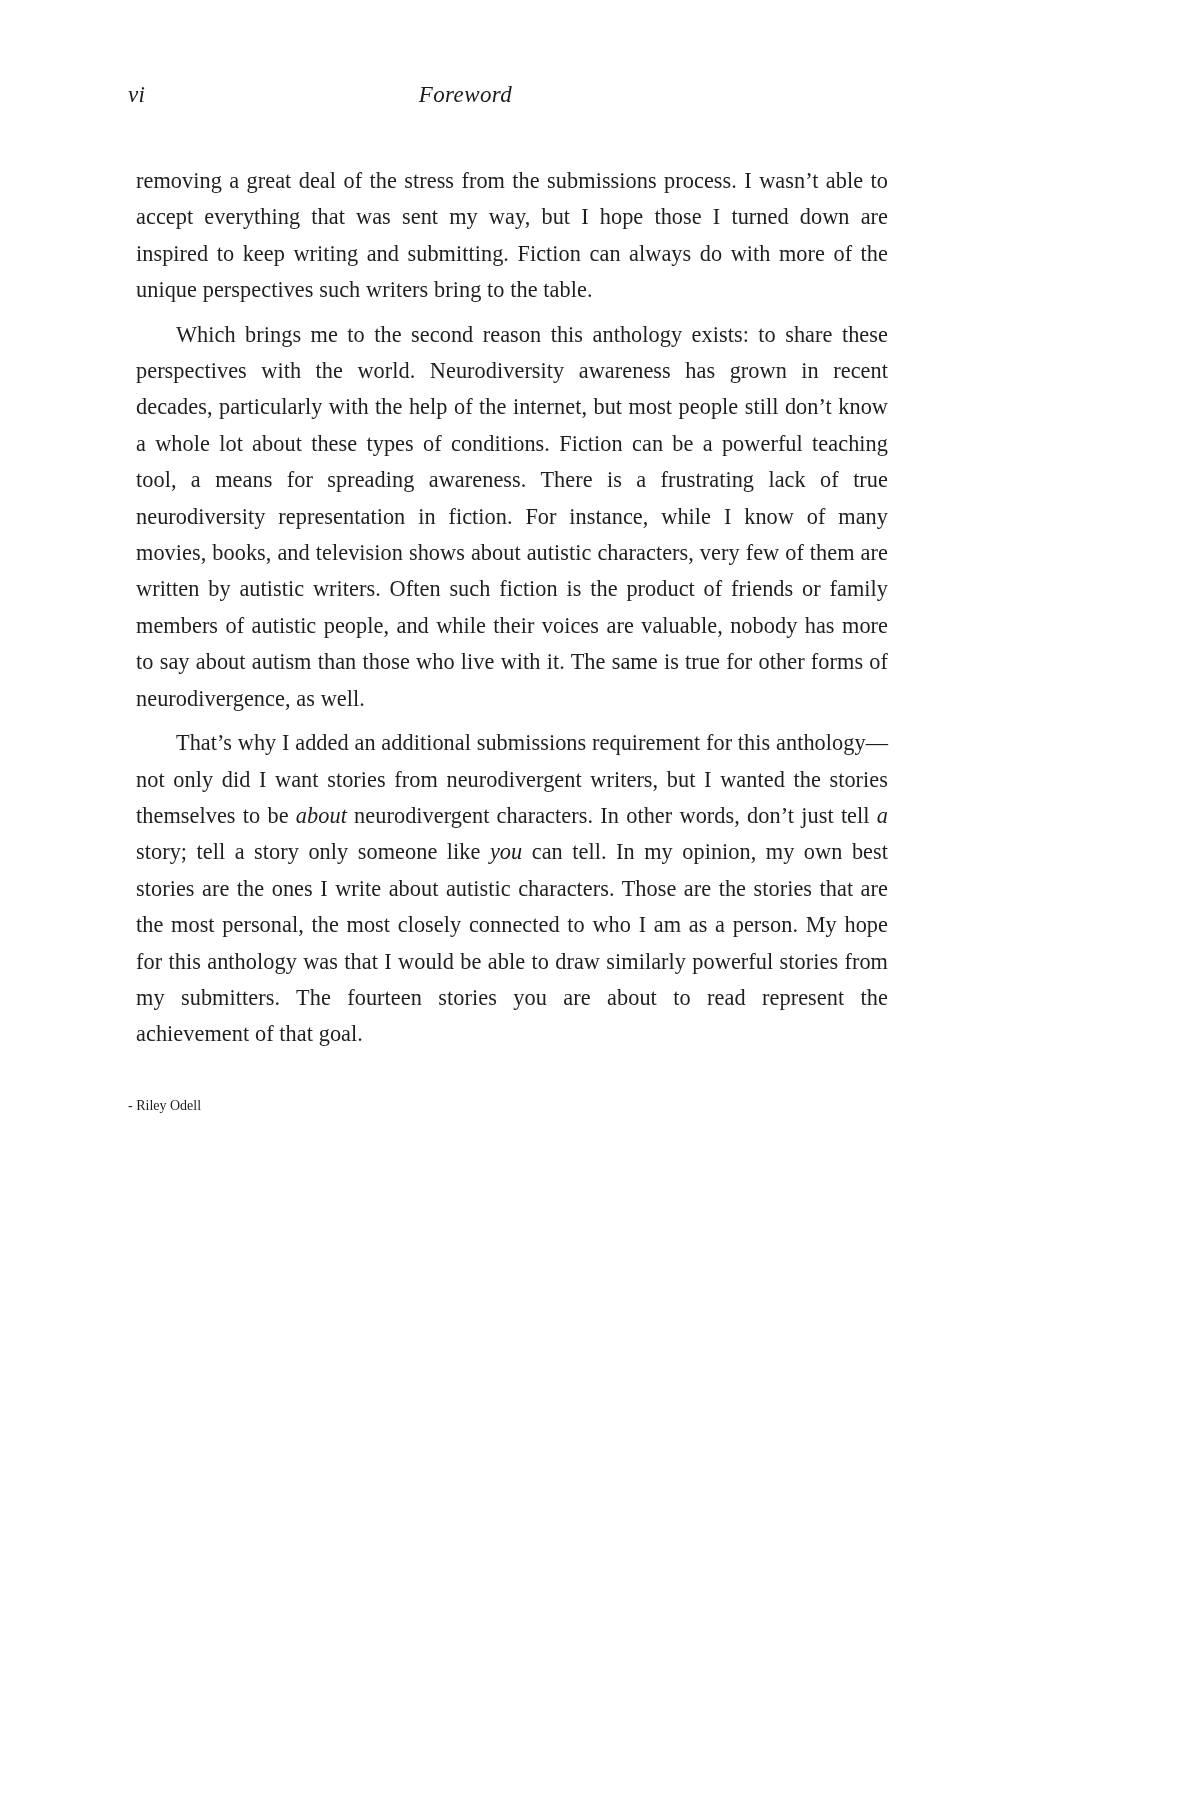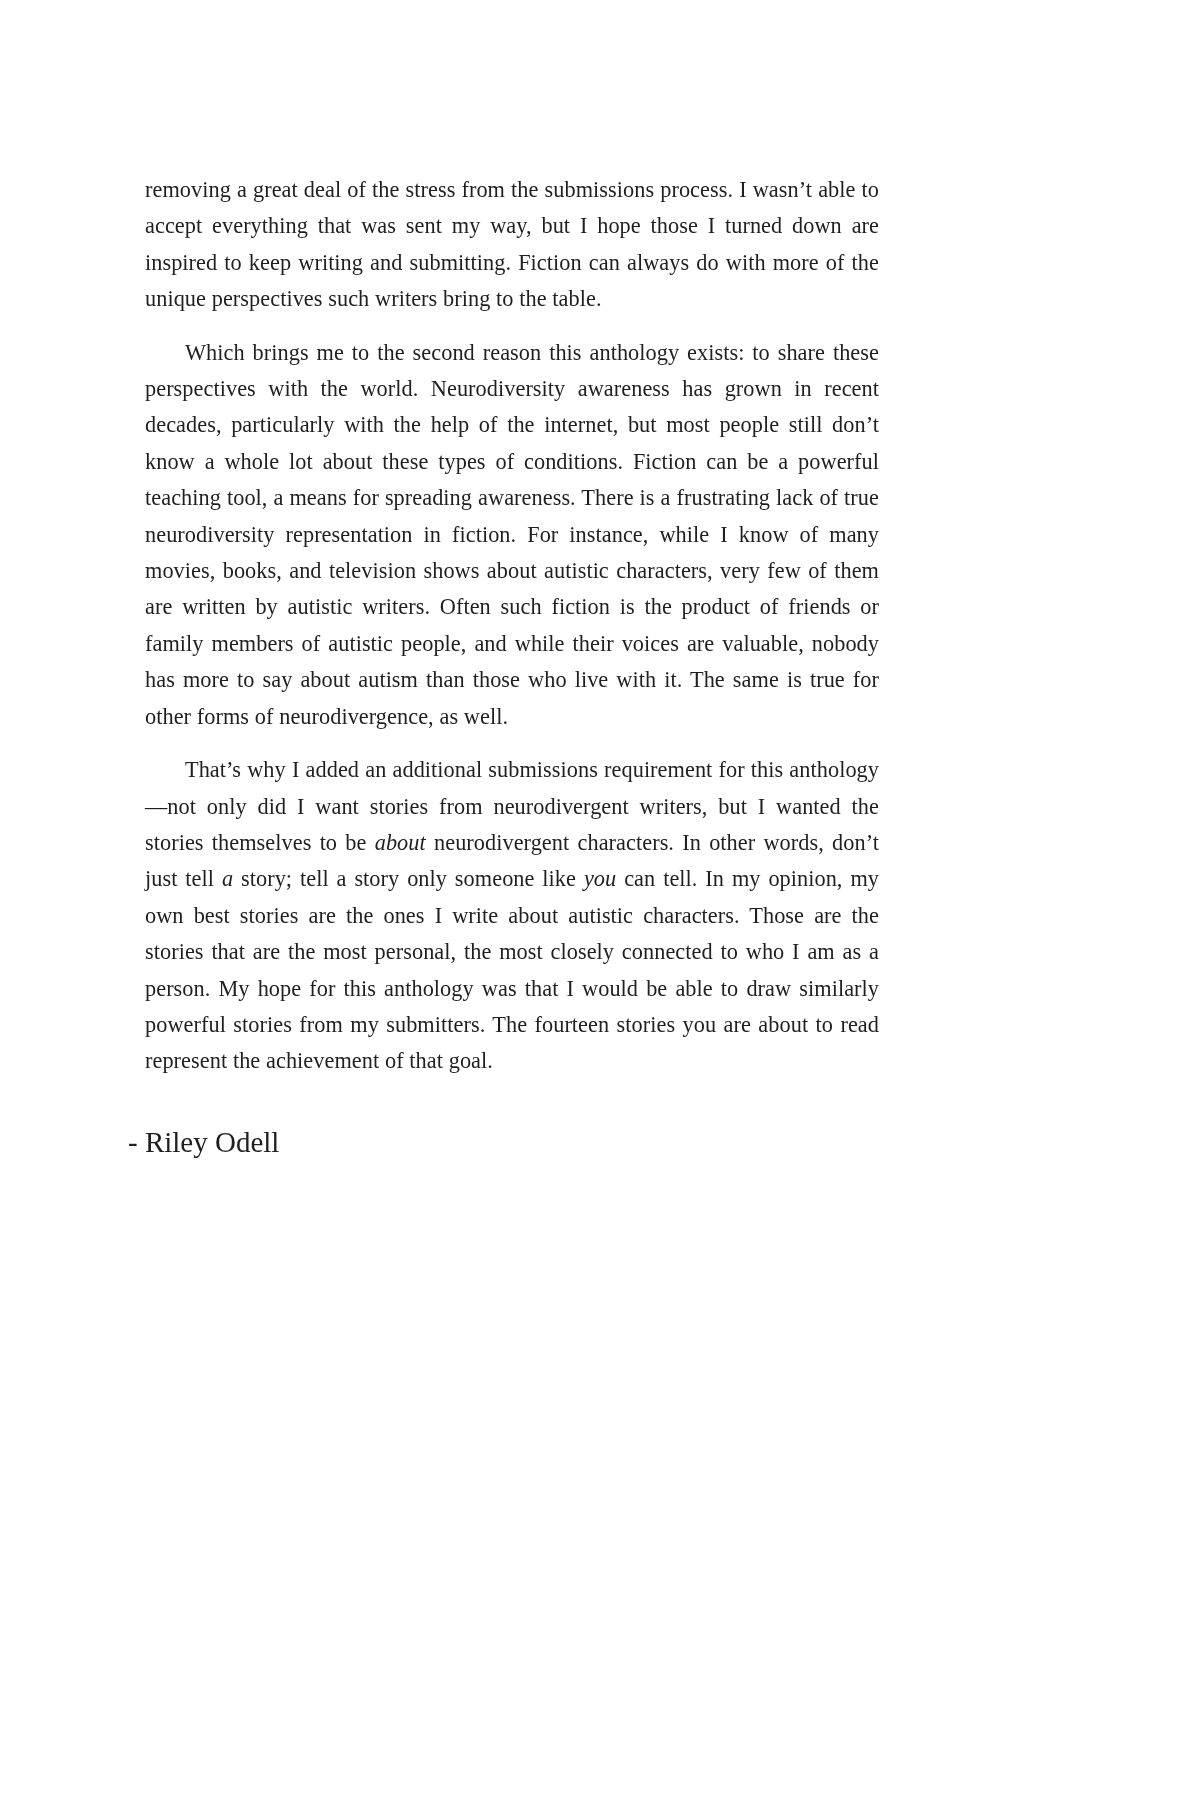--- a/index.html
+++ b/index.html
@@ -52,21 +52,21 @@
     transform: translateX(-46px);
   }
   
   .textblock {
     position: absolute;
     left: 128px;
     top: 155px;
     width: 768px;
   }
   p.para {
-    margin: 17px;
+    margin: 8px;
     font-size: 22.3px;
     line-height: 36.4px;
     text-align: justify;
     text-justify: inter-word;
     hyphens: manual;
     -webkit-hyphens: manual;
     word-spacing: 0.1px;
     letter-spacing: 0.05px;
     color: #1f1f1f;
   }
@@ -75,31 +75,35 @@
   }
   p.para.lastline-left {
     text-align-last: left;
   }
   em {
     font-style: italic;
   }
   .signature {
     margin: 0;
     padding-top: 27px;
-    font-size: 29px;
+    font-size: 14px;
     line-height: 36.4px;
     text-align: left;
     color: #1f1f1f;
   }
 </style>
 </head>
 <body>
 
 <div class="page">
 
+  <div class="running-head">
+    <span class="folio">vi</span>
+    <span class="head-title">Foreword</span>
+  </div>
 
   <div class="textblock">
 
     <p class="para lastline-left">removing a great deal of the stress from the submissions process. I wasn’t able to accept everything that was sent my way, but I hope those I turned down are inspired to keep writing and submitting. Fiction can always do with more of the unique perspectives such writers bring to the table.</p>
 
     <p class="para indent lastline-left">Which brings me to the second reason this anthology exists: to share these perspectives with the world. Neurodiversity awareness has grown in recent decades, particularly with the help of the internet, but most people still don’t know a whole lot about these types of conditions. Fiction can be a powerful teaching tool, a means for spreading awareness. There is a frustrating lack of true neurodiversity representation in fiction. For instance, while I know of many movies, books, and television shows about autistic characters, very few of them are written by autistic writers. Often such fiction is the product of friends or family members of autistic people, and while their voices are valuable, nobody has more to say about autism than those who live with it. The same is true for other forms of neurodivergence, as well.</p>
 
     <p class="para indent lastline-left">That’s why I added an additional submissions requirement for this anthology—not only did I want stories from neurodivergent writers, but I wanted the stories themselves to be <em>about</em> neurodivergent characters. In other words, don’t just tell <em>a</em> story; tell a story only someone like <em>you</em> can tell. In my opinion, my own best stories are the ones I write about autistic characters. Those are the stories that are the most personal, the most closely connected to who I am as a person. My hope for this anthology was that I would be able to draw similarly powerful stories from my submitters. The fourteen stories you are about to read represent the achievement of that goal.</p>
 
 

